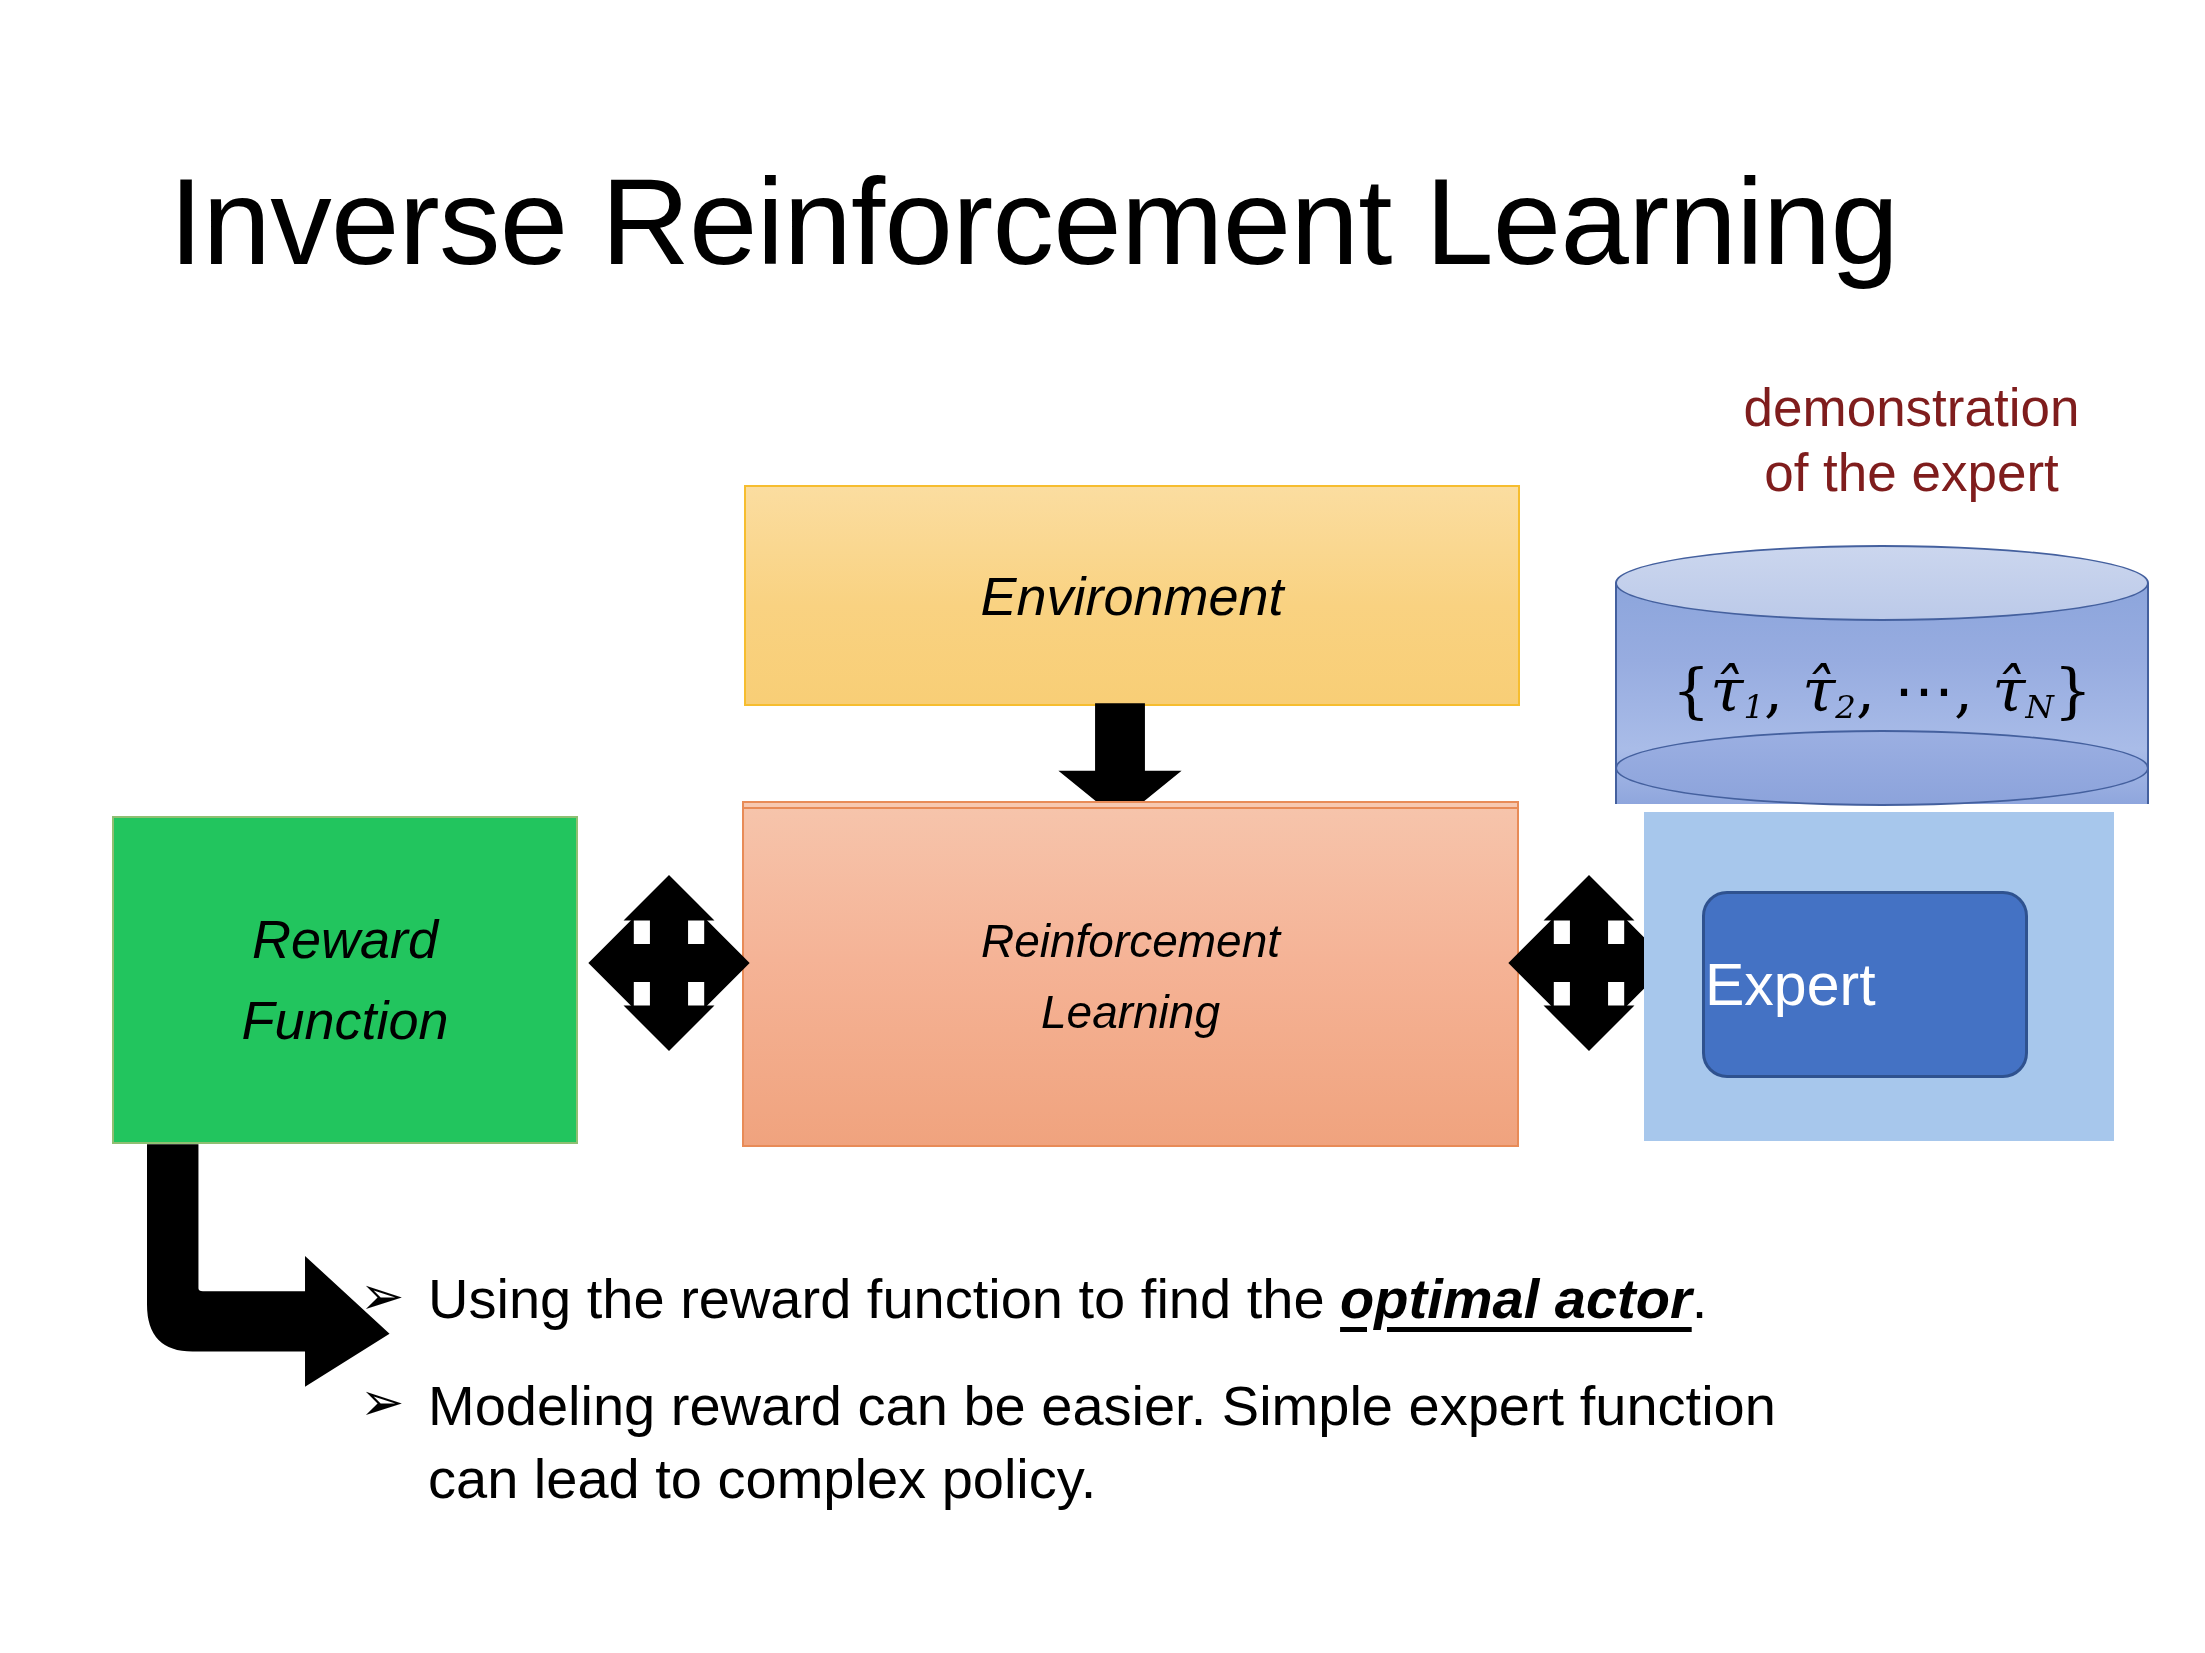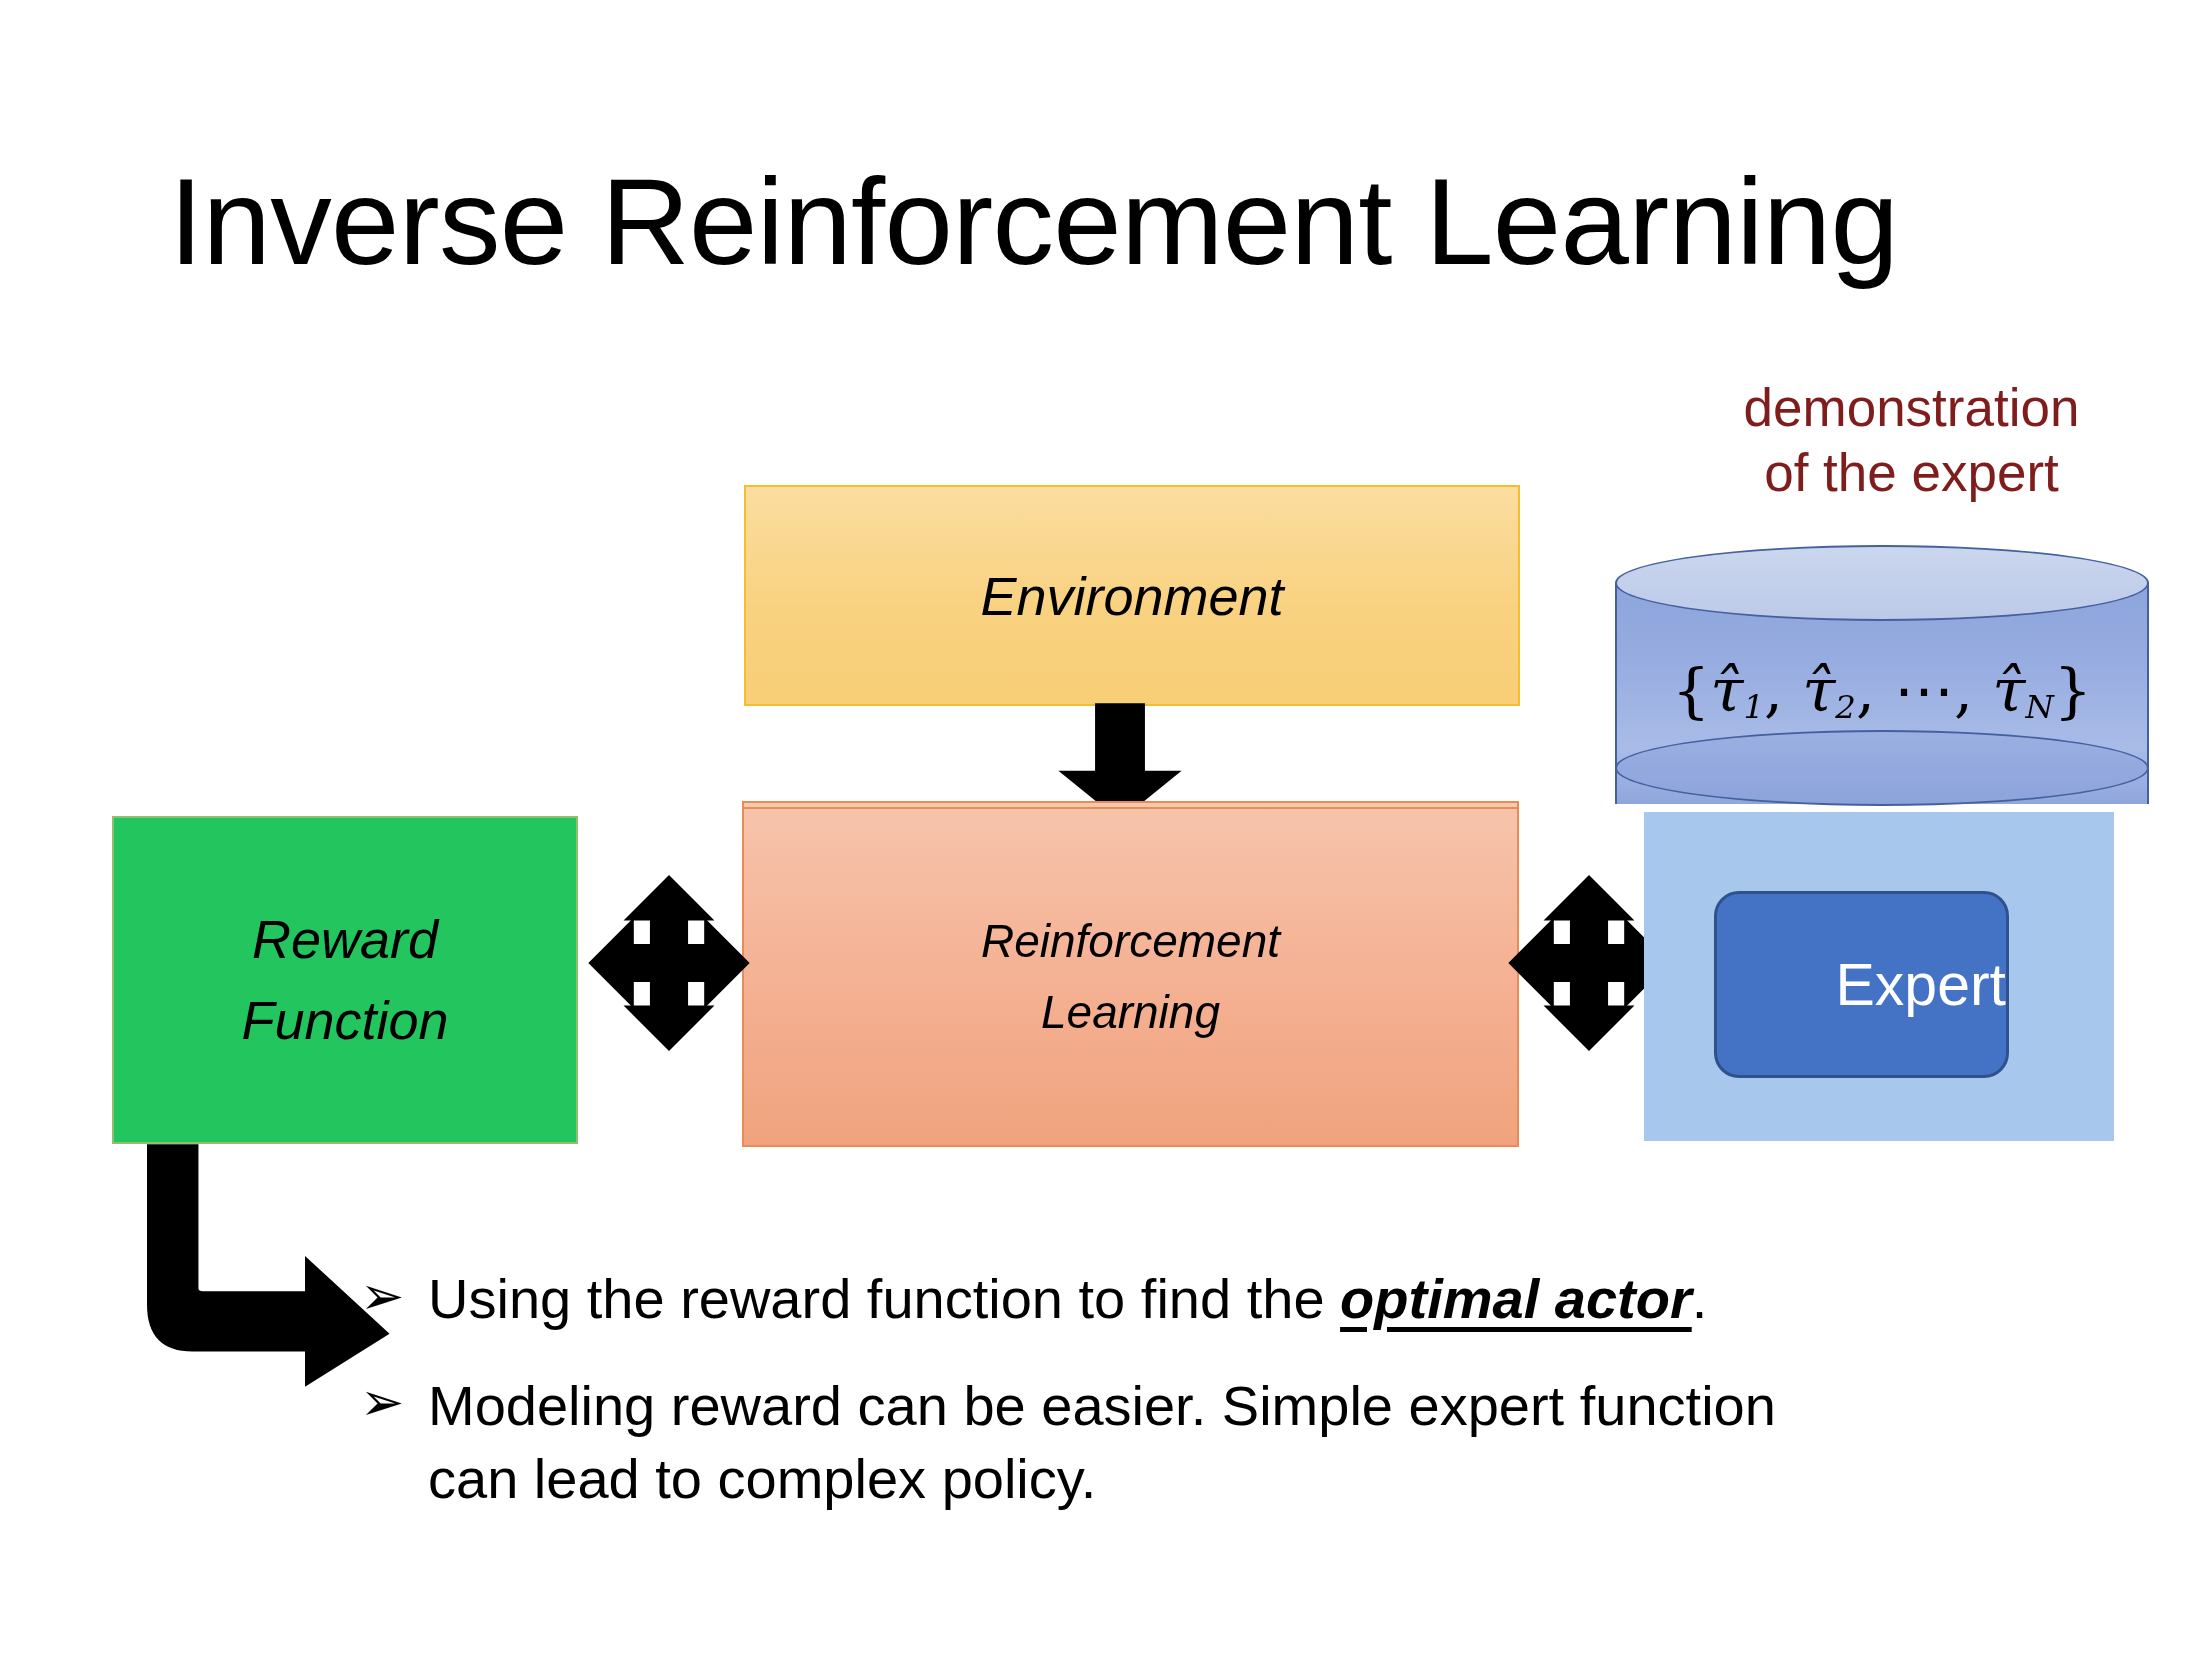--- a/index.html
+++ b/index.html
@@ -101,29 +101,28 @@
   
   .expert-bg{
     position:absolute;
     left:1644px; top:812px;
     width:470px; height:329px;
     background:#A7C7EC;
   }
   .expert-box{
     position:absolute;
     left:1702px; top:891px;
-    width:295px; height:187px;
+    width:326px; height:187px;
     background:#4472C4;
     border:3.7px solid #2F528F;
     border-radius:25px;
-    display:flex;align-items:center;justify-content:flex-end;
+    display:flex;align-items:center;justify-content:flex-start;
     color:#ffffff;
     font-size:59px;
     box-sizing:border-box;
-    margin-left:12px;
   }
 
   
   .cylinder{
     position:absolute;
     left:1606px; top:545px;
     width:534px; height:294px;margin-left:9px;
   }
   .cyl-body{
     position:absolute;left:0;top:38px;width:534px;height:221px;

